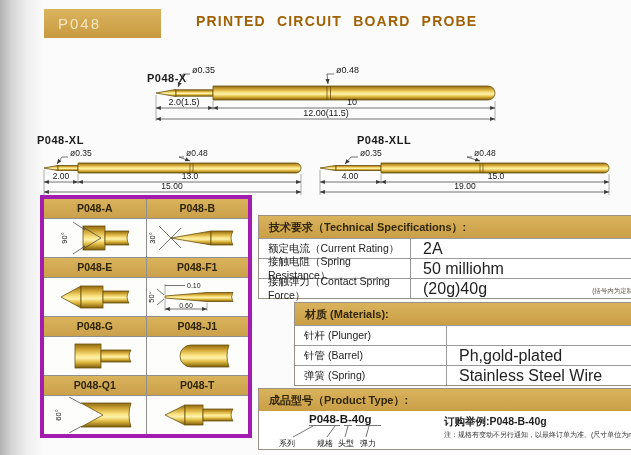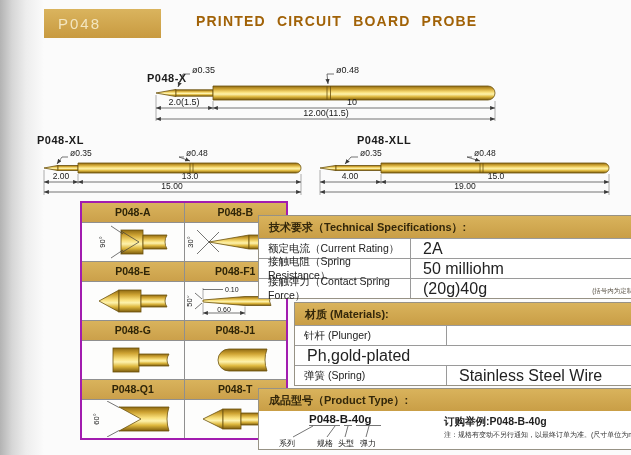--- a/index.html
+++ b/index.html
@@ -18,22 +18,22 @@
   svg text{font-family:"Liberation Sans",sans-serif;fill:#1a1a1a;}
   .dimtxt{font-size:9px;}
   .dimtxt-s{font-size:8.5px;}
   .ldrtxt{font-size:9px;}
   .probe-outline{fill:url(#gold);stroke:#6b520e;stroke-width:.8;}
   .dimline{stroke:#3a3a3a;stroke-width:.7;fill:none;}
   .extline{stroke:#6a6a6a;stroke-width:.55;}
   .annline{stroke:#3a3a3a;stroke-width:.7;}
   .crimp{stroke:#6b520e;stroke-width:.8;}
   
-  #tip-table{position:absolute;left:40px;top:201px;width:204px;
-    display:grid;grid-template-columns:1fr 1fr;gap:1px;background:#8f8f8f;border:2px solid #a21caf;margin-left:40px;}
+  #tip-table{position:absolute;left:40px;top:195px;width:204px;
+    display:grid;grid-template-columns:1fr 1fr;gap:1px;background:#8f8f8f;border:4px solid #a21caf;}
   .tip-head{background:linear-gradient(180deg,#d9b35c,#cba04a);color:#2f2508;font-weight:bold;
     font-size:10.5px;text-align:center;line-height:19px;height:19px;}
   .tip-body{background:#fdfdfc;height:38px;display:flex;align-items:center;justify-content:center;}
   .angtxt{font-size:7.5px;}
   .tinytxt{font-size:7px;}
   
   .block{position:absolute;left:258px;width:389px;border:1px solid #979285;background:#fff;box-sizing:border-box;}
   .band{background:linear-gradient(180deg,#d9b35c,#c99e46);color:#33270a;font-weight:bold;
     font-size:11px;padding:4px 8px 4px 10px;height:22px;box-sizing:border-box;}
   .rowline{display:flex;border-top:1px solid #9a9a9a;height:19px;align-items:center;background:#fff;}
@@ -258,20 +258,21 @@
     </div>
     <div class="blocknote">(括号内为定制型)</div>
   </div>
 
   <div class="block" style="top:302px;margin-left:36px;">
     <div class="band">材质 (Materials):</div>
     <div class="rowline">
       <div class="cell-l">针杆 (Plunger)</div>
     </div>
     <div class="rowline">
+      <div class="cell-l">针管 (Barrel)</div>
       <div class="cell-v">Ph,gold-plated</div>
     </div>
     <div class="rowline">
       <div class="cell-l">弹簧 (Spring)</div>
       <div class="cell-v">Stainless Steel Wire</div>
     </div>
   </div>
 
   <div class="block" style="top:388px;height:62px;">
     <div class="band">成品型号（Product Type）:</div>

